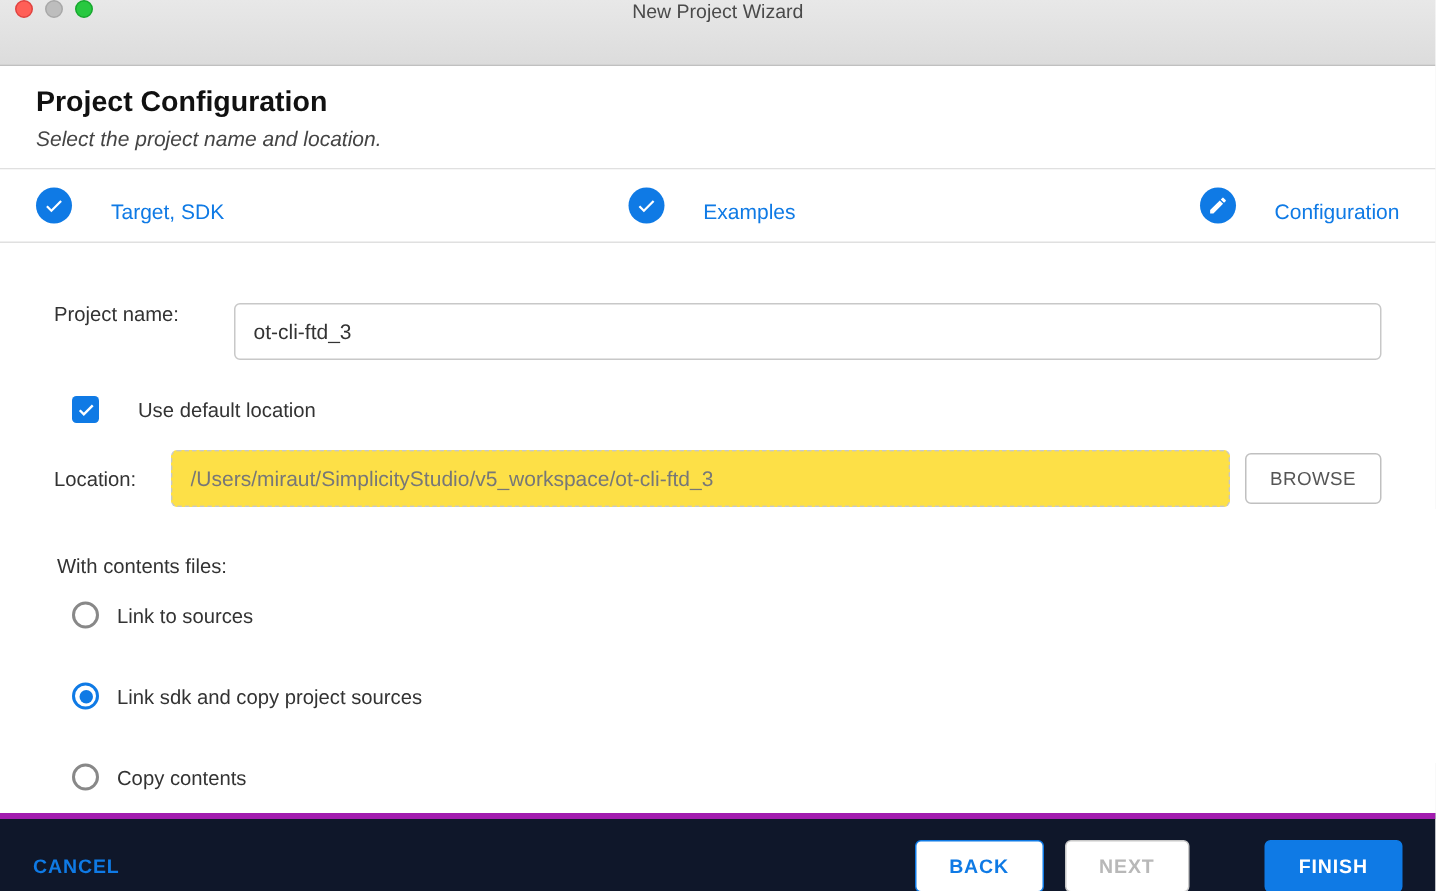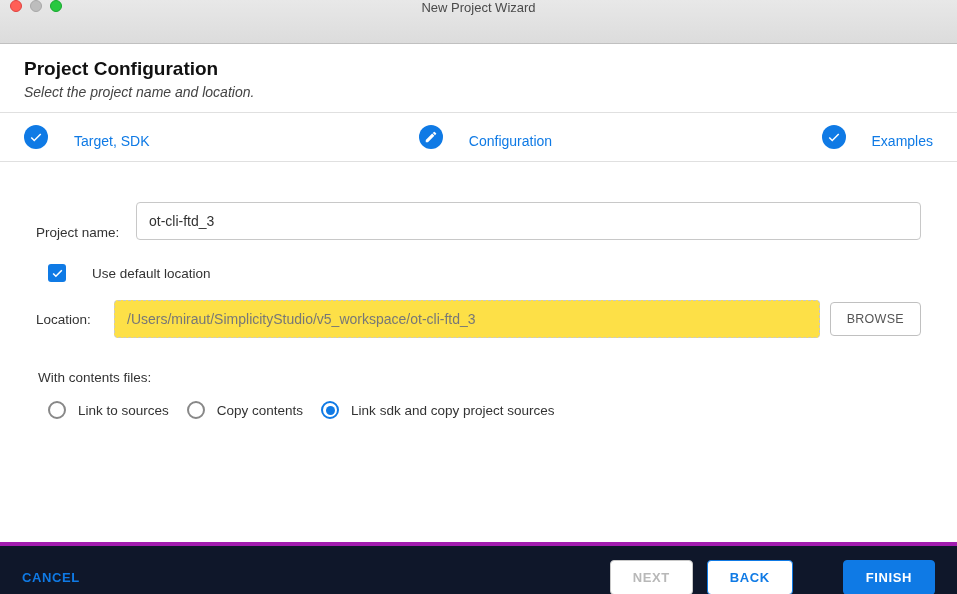--- a/index.html
+++ b/index.html
@@ -80,22 +80,23 @@
       justify-content: center;
     }
     .step-icon svg { width: 14px; height: 14px; fill: #fff; }
     .content {
       background: #fff;
       padding: 40px 36px 20px 36px;
       height: 380px;
     }
     .row {
       display: flex;
-      align-items: flex-end;
+      align-items: flex-start;
       margin-bottom: 24px;
+      gap: 20px;
     }
     .field-label {
       font-size: 13.5px;
       color: #333;
       width: 100px;
       flex-shrink: 0;
     }
     .text-input {
       flex: 1;
       border: 1px solid #c8c8c8;
@@ -148,21 +149,21 @@
       color: #555;
       letter-spacing: 0.3px;
       cursor: pointer;
     }
     .section-label {
       font-size: 13.5px;
       color: #333;
       margin-bottom: 16px;
       margin-left: 2px;
     }
-    .radio-group { display: flex; flex-direction: row; gap: 18px; margin-left: 12px; }
+    .radio-group { display: flex; flex-direction: column; gap: 36px; margin-left: 12px; }
     .radio-row { display: flex; align-items: center; gap: 12px; }
     .radio {
       width: 18px;
       height: 18px;
       border-radius: 50%;
       border: 2px solid #888;
       display: flex;
       align-items: center;
       justify-content: center;
     }
@@ -232,32 +233,32 @@
     <span class="step-icon">
       <svg viewBox="0 0 24 24">
           <path d="M9 16.2l-4.2-4.2L3 13.8l6 6 12-12-1.8-1.8z"></path>
         </svg>
     </span>
     <span>Target, SDK</span>
   </div>
   <div class="step">
     <span class="step-icon">
       <svg viewBox="0 0 24 24">
+          <path d="M9 16.2l-4.2-4.2L3 13.8l6 6 12-12-1.8-1.8z"></path>
+        </svg>
+    </span>
+    <span>Examples</span>
+  </div>
+  <div class="step">
+    <span class="step-icon">
+      <svg viewBox="0 0 24 24">
           <path d="M3 17.25V21h3.75L17.81 9.94l-3.75-3.75L3 17.25zM20.71 7.04a1 1 0 000-1.41l-2.34-2.34a1 1 0 00-1.41 0l-1.83 1.83 3.75 3.75 1.83-1.83z"></path>
         </svg>
     </span>
     <span>Configuration</span>
-  </div>
-  <div class="step">
-    <span class="step-icon">
-      <svg viewBox="0 0 24 24">
-          <path d="M9 16.2l-4.2-4.2L3 13.8l6 6 12-12-1.8-1.8z"></path>
-        </svg>
-    </span>
-    <span>Examples</span>
   </div>
 </div>
 
 <div class="content">
   <div class="row">
     <div class="field-label">Project name:</div>
     <input class="text-input" value="ot-cli-ftd_3" style="">
   </div>
 
   <div class="checkbox-row">
@@ -276,32 +277,32 @@
   </div>
 
   <div class="section-label">With contents files:</div>
 
   <div class="radio-group">
     <div class="radio-row">
       <div class="radio"></div>
       <div class="radio-label">Link to sources</div>
     </div>
     <div class="radio-row">
-      <div class="radio"></div>
-      <div class="radio-label">Copy contents</div>
-    </div>
-    <div class="radio-row">
       <div class="radio selected">
           <div class="radio-dot"></div>
         </div>
       <div class="radio-label">Link sdk and copy project sources</div>
     </div>
+    <div class="radio-row">
+      <div class="radio"></div>
+      <div class="radio-label">Copy contents</div>
+    </div>
   </div>
 </div>
 
 <div class="footer">
   <button class="cancel-btn">CANCEL</button>
   <div class="footer-right">
+    <button class="nav-btn">BACK</button>
     <button class="nav-btn disabled">NEXT</button>
-    <button class="nav-btn">BACK</button>
     <button class="nav-btn primary">FINISH</button>
   </div>
 </div>
 
 </body></html>

